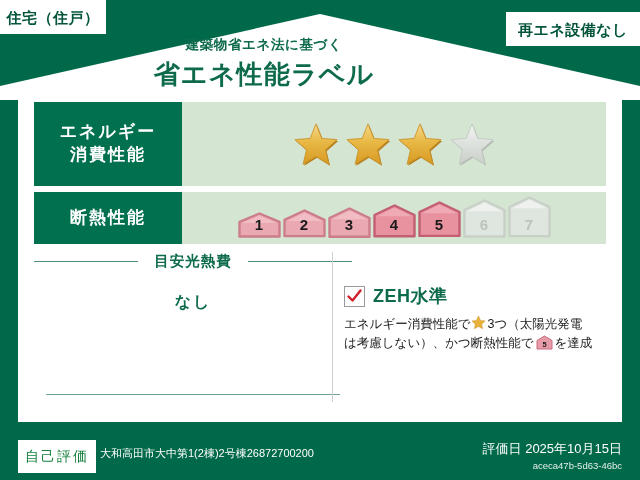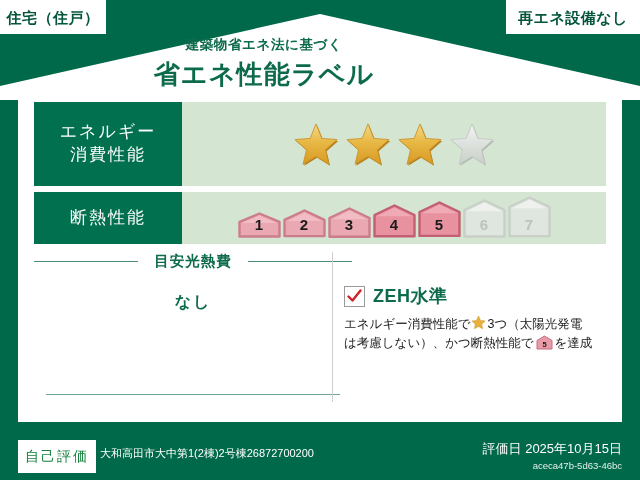--- a/index.html
+++ b/index.html
@@ -32,21 +32,21 @@
     color: #04553c;
     font-weight: bold;
     font-size: 15px;
     line-height: 1;
     display: flex;
     align-items: center;
     justify-content: center;
     letter-spacing: 0.5px;
   }
   #tag-left  { left: 0;  top: 0; width: 106px; height: 34px; }
-  #tag-right { right: 0; top: 0; width: 134px; height: 34px; }
+  #tag-right { right: 0; top: 12px; width: 134px; height: 34px; }
 
   
   .header-block {
     position: absolute;
     left: 0; top: 36px;
     width: 528px;
     text-align: center;
     pointer-events: none;
   }
   #header-sub {
@@ -80,21 +80,21 @@
     width: 572px;
     display: flex;
     align-items: stretch;
   }
   #row-energy { top: 10px;  height: 84px; }
   #row-insul  { top: 100px; height: 52px; }
 
   .row-label {
     background: #00704e;
     color: #ffffff;
-    font-weight: normal;
+    font-weight: bold;
     display: flex;
     flex-direction: column;
     align-items: center;
     justify-content: center;
     width: 148px;
     flex: 0 0 148px;
     font-size: 17px;
     letter-spacing: 2px;
     line-height: 1.35;
   }

